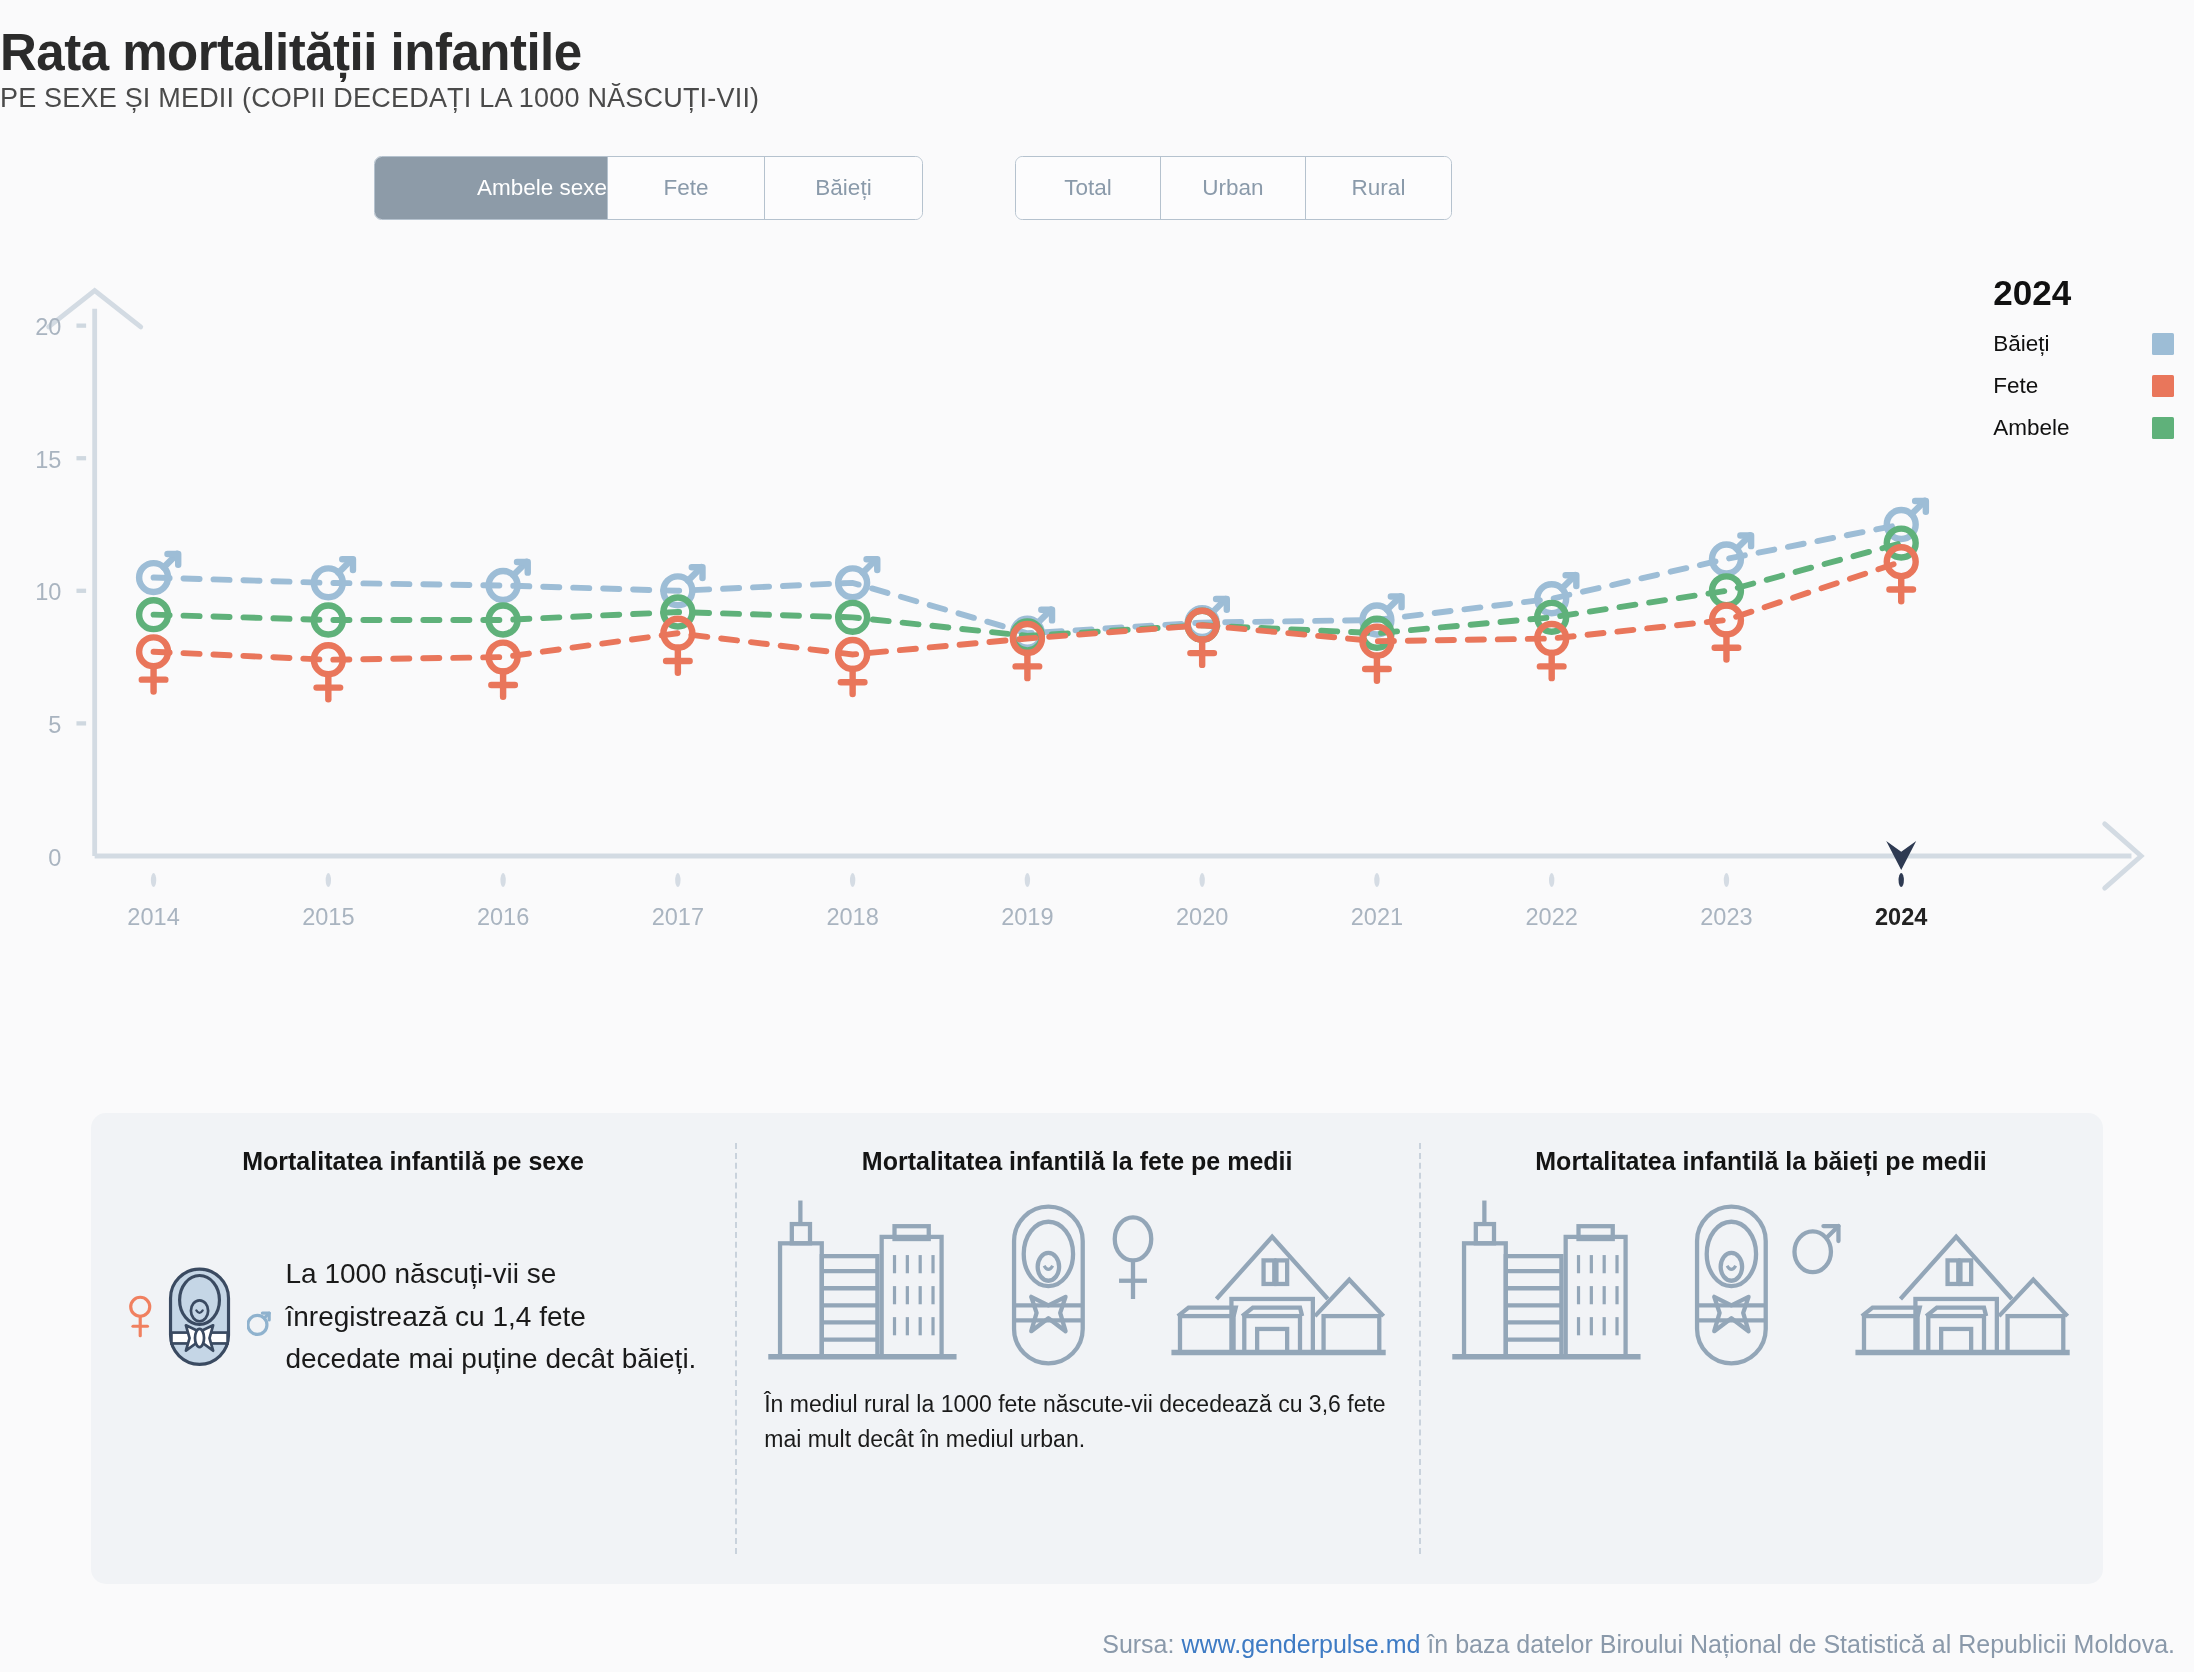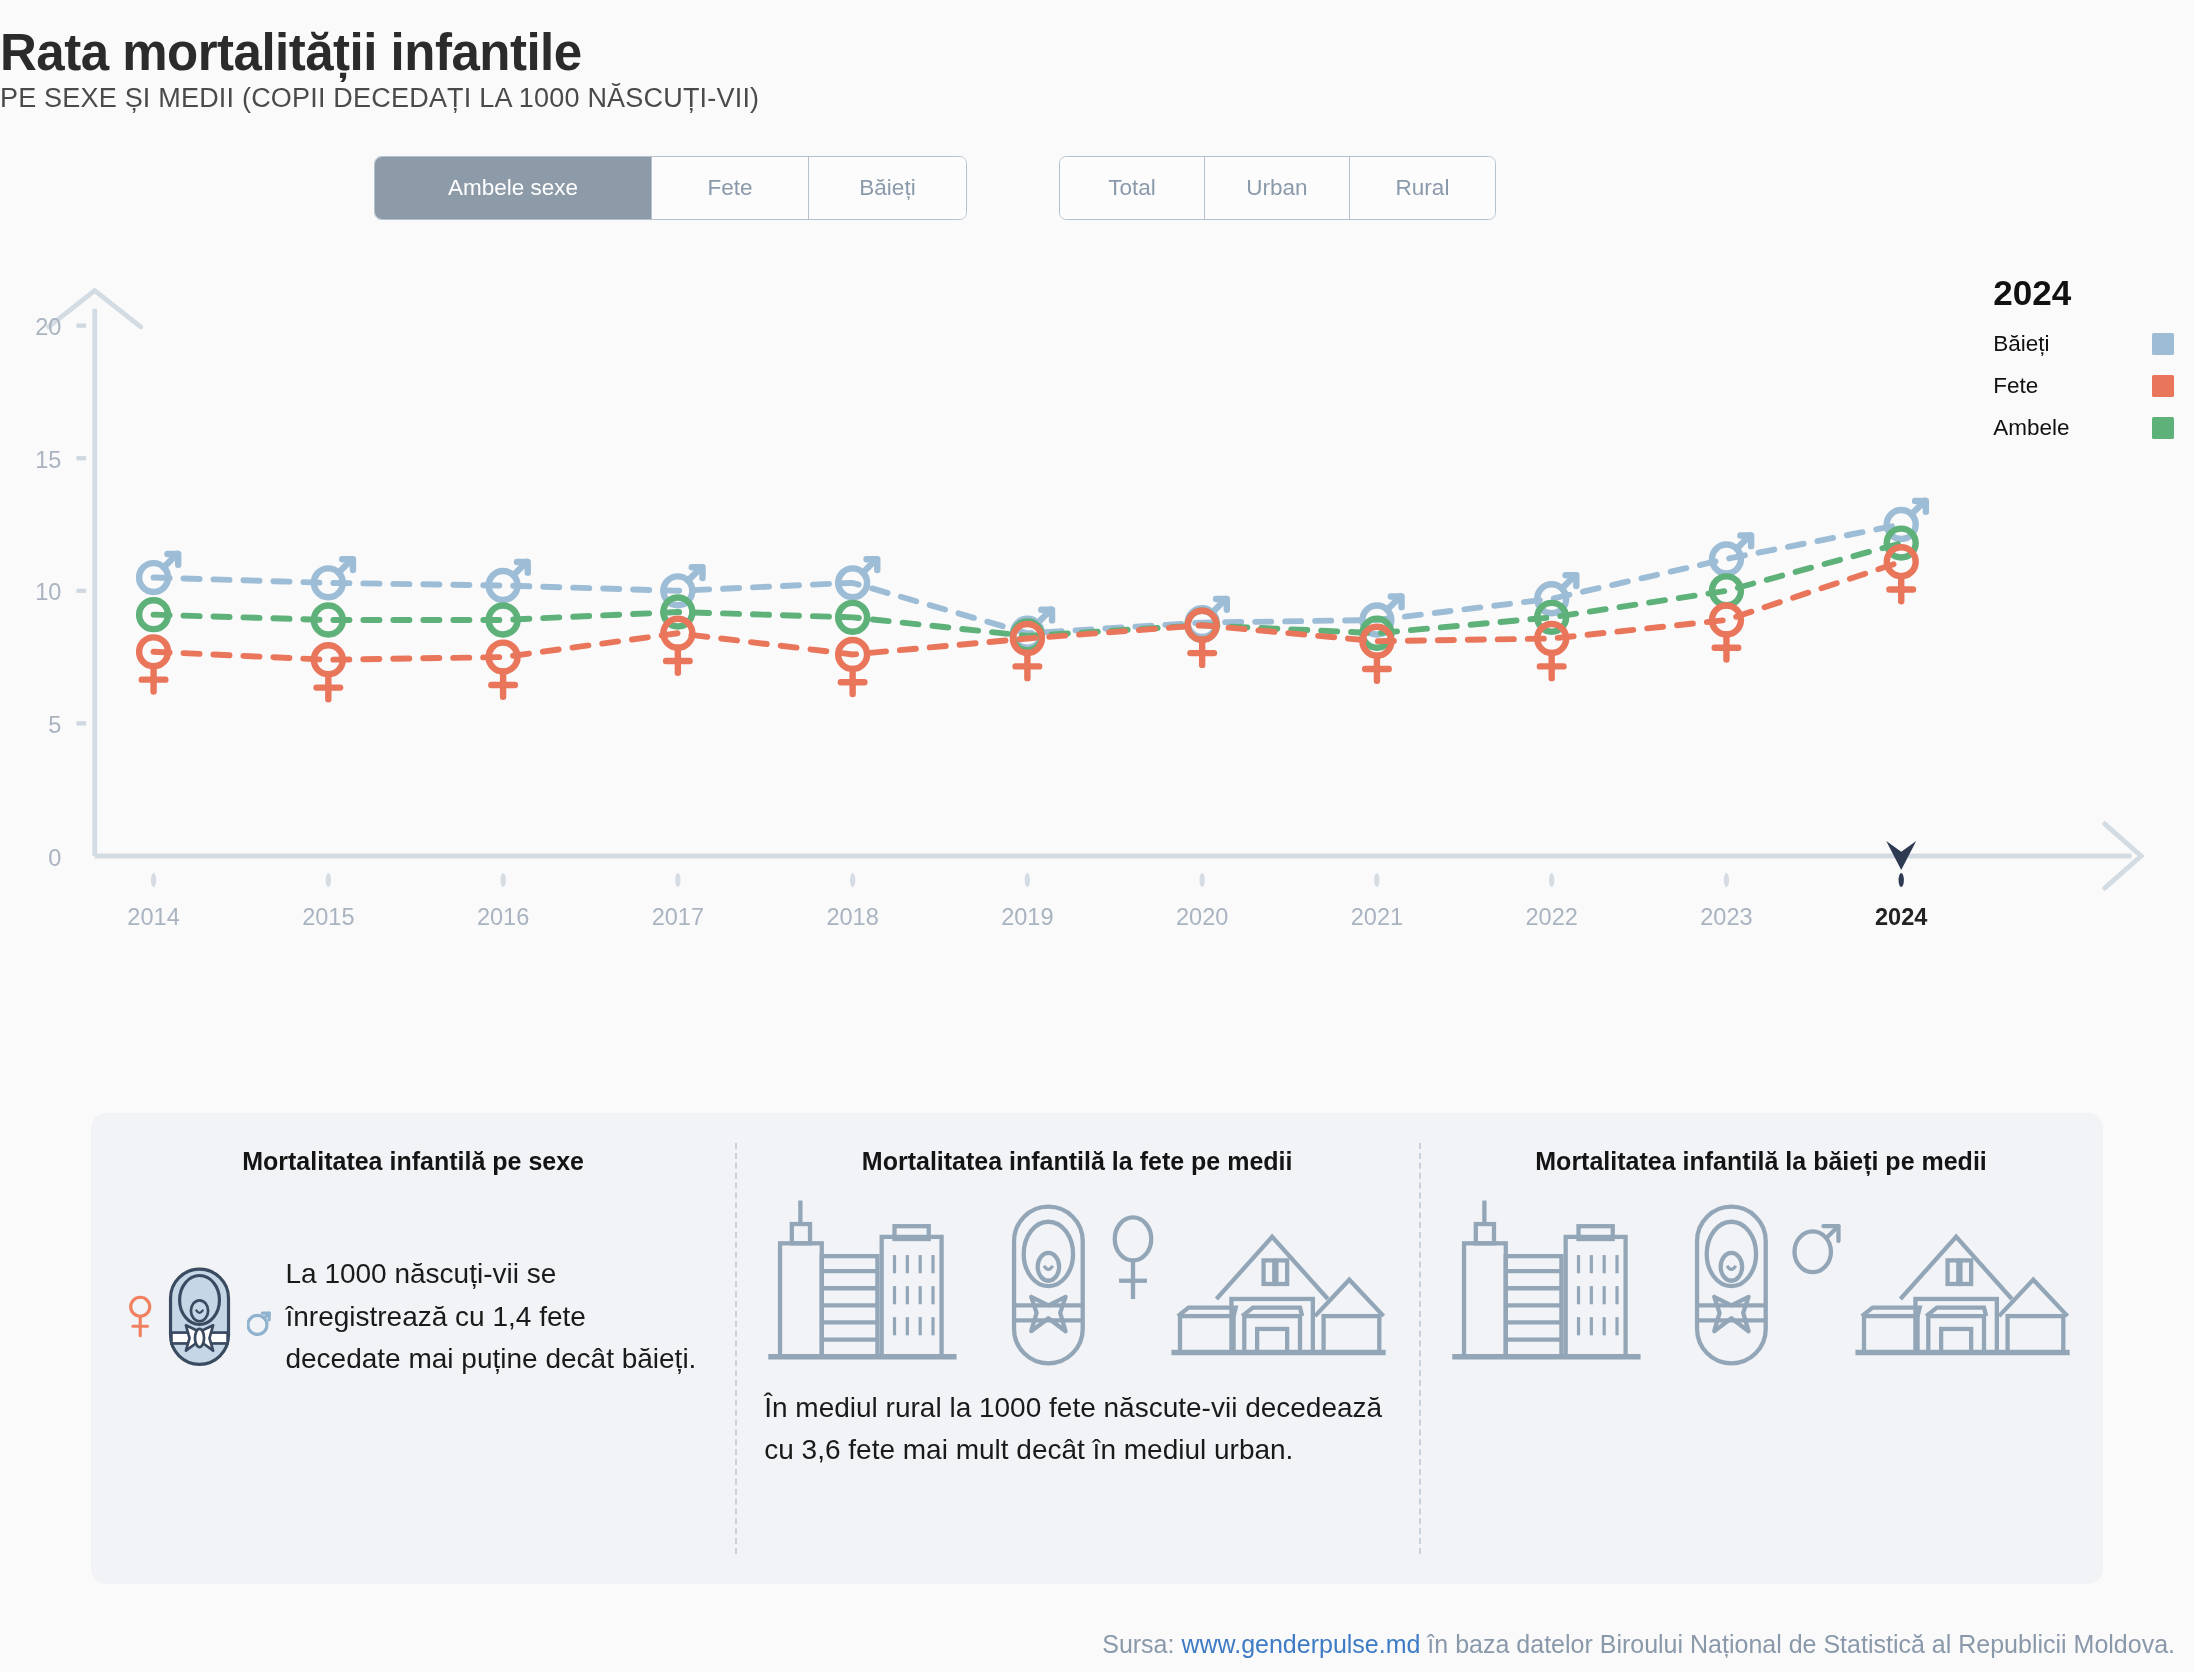--- a/index.html
+++ b/index.html
@@ -32,21 +32,21 @@
     overflow: hidden; background: #FCFCFD;
   }
   .toggle-btn {
     font-size: 22.5px; color: #8A9AAA; background: #FCFCFD;
     padding: 18px 0; text-align: center; border-right: 1.6px solid #B5C2CE;
     cursor: pointer; white-space: nowrap;
   }
   .toggle-btn:last-child { border-right: none; }
   .toggle-btn.active { background: #8D9BA8; color: #FFFFFF; }
   .g1 .toggle-btn { width: 157px; }
-  .g1 .toggle-btn:nth-child(1) { width: 277px; }
+  .g1 .toggle-btn:nth-child(1) { width: 233px; text-align: right; }
   .g2 .toggle-btn { width: 145px; }
 
   
   .chart-wrap { position: relative; margin-top: 47px; height: 643px; }
   .chart-svg { position: absolute; left: 0; top: 0; }
 
   
   .legend { position: absolute; right: 10.7px; top: 6.4px; width: 225px; }
   .legend-year {
     font-size: 35px; font-weight: bold; color: #111111;
@@ -72,21 +72,21 @@
     width: 0; border-left: 2.1px dashed #C9D2DC;
   }
   .panel-title {
     font-size: 25px; font-weight: bold; color: #141414;
     text-align: center; line-height: 1.2;
   }
   .panel-body { margin-top: 20.4px; }
   .p1-body { display: flex; align-items: center; gap: 14px; padding-left: 7.5px; }
   .p1-text { font-size: 28px; color: #1A1A1A; line-height: 1.52; }
   .p-text-wide {
-    font-size: 28px; color: #1A1A1A; line-height: 1.5;
+    font-size: 23px; color: #1A1A1A; line-height: 1.5;
     text-align: left; margin-top: 14px;
   }
   .art-row { display: flex; justify-content: center; align-items: flex-end; gap: 4.3px; }
 
   
   .footer {
     position: absolute; right: 19px; bottom: 13px;
     font-size: 25px; color: #8A99AA; text-align: right;
   }
   .footer a { color: #3E7BC4; text-decoration: none; }

